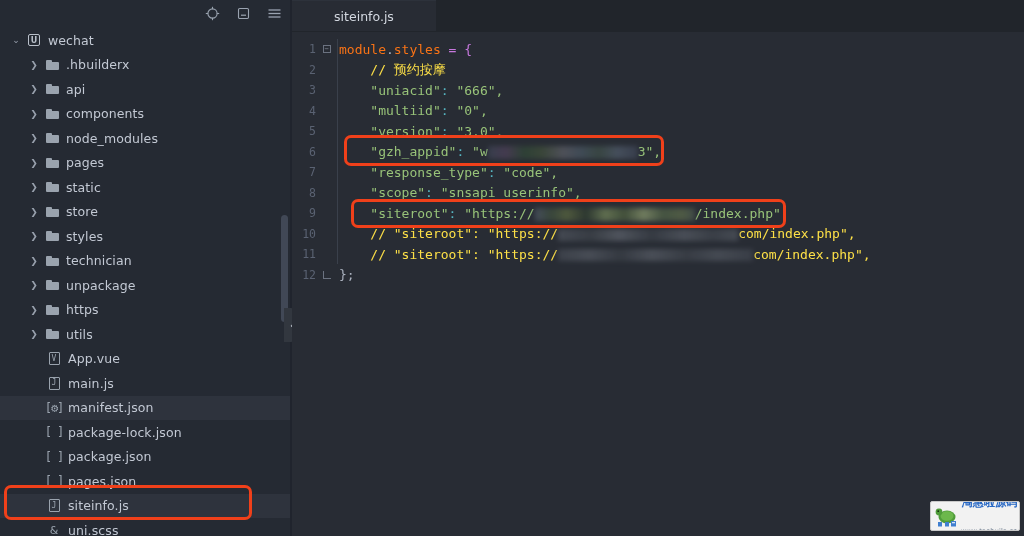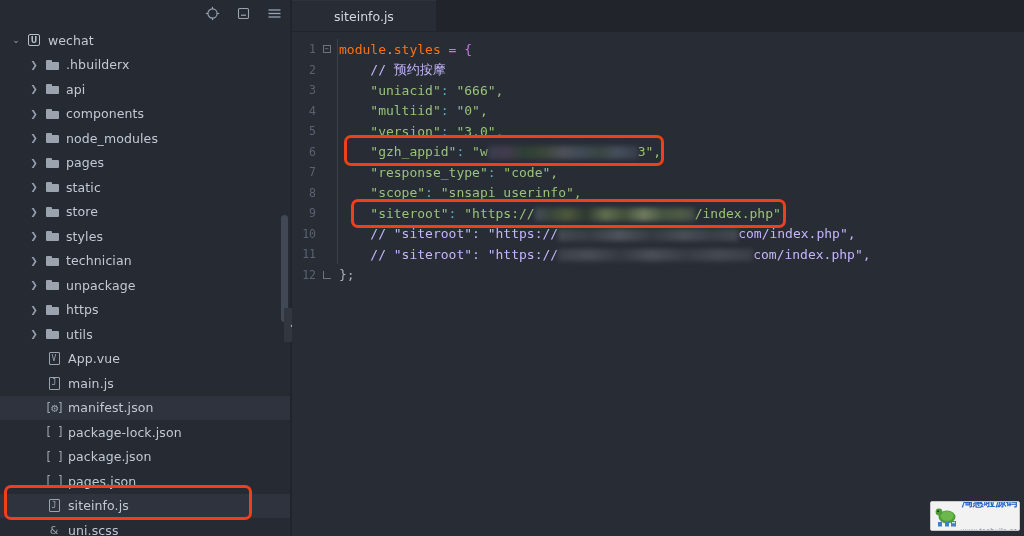--- a/index.html
+++ b/index.html
@@ -185,21 +185,21 @@
     left: 45px; top: 7px;
     width: 1px; height: 225px;
     background: #3a404b;
   }
   .k-key   { color: #98c379; }
   .k-str   { color: #98c379; }
   .k-col   { color: #56b6c2; }
   .k-punc  { color: #abb2bf; }
   .k-red   { color: #f97316; }
   .k-purple{ color: #c678dd; }
-  .k-cmt   { color: #c4b5fd; text-align: center; }
+  .k-cmt   { color: #fde047; text-align: center; }
   .k-dot   { color: #abb2bf; }
   .caret-line { background: #2c313a; }
   .caret {
     display:inline-block; width:1.5px; height:15px;
     background:#62a8ff; vertical-align: middle;
   }
 
   
   .blur {
     display:inline-block;

